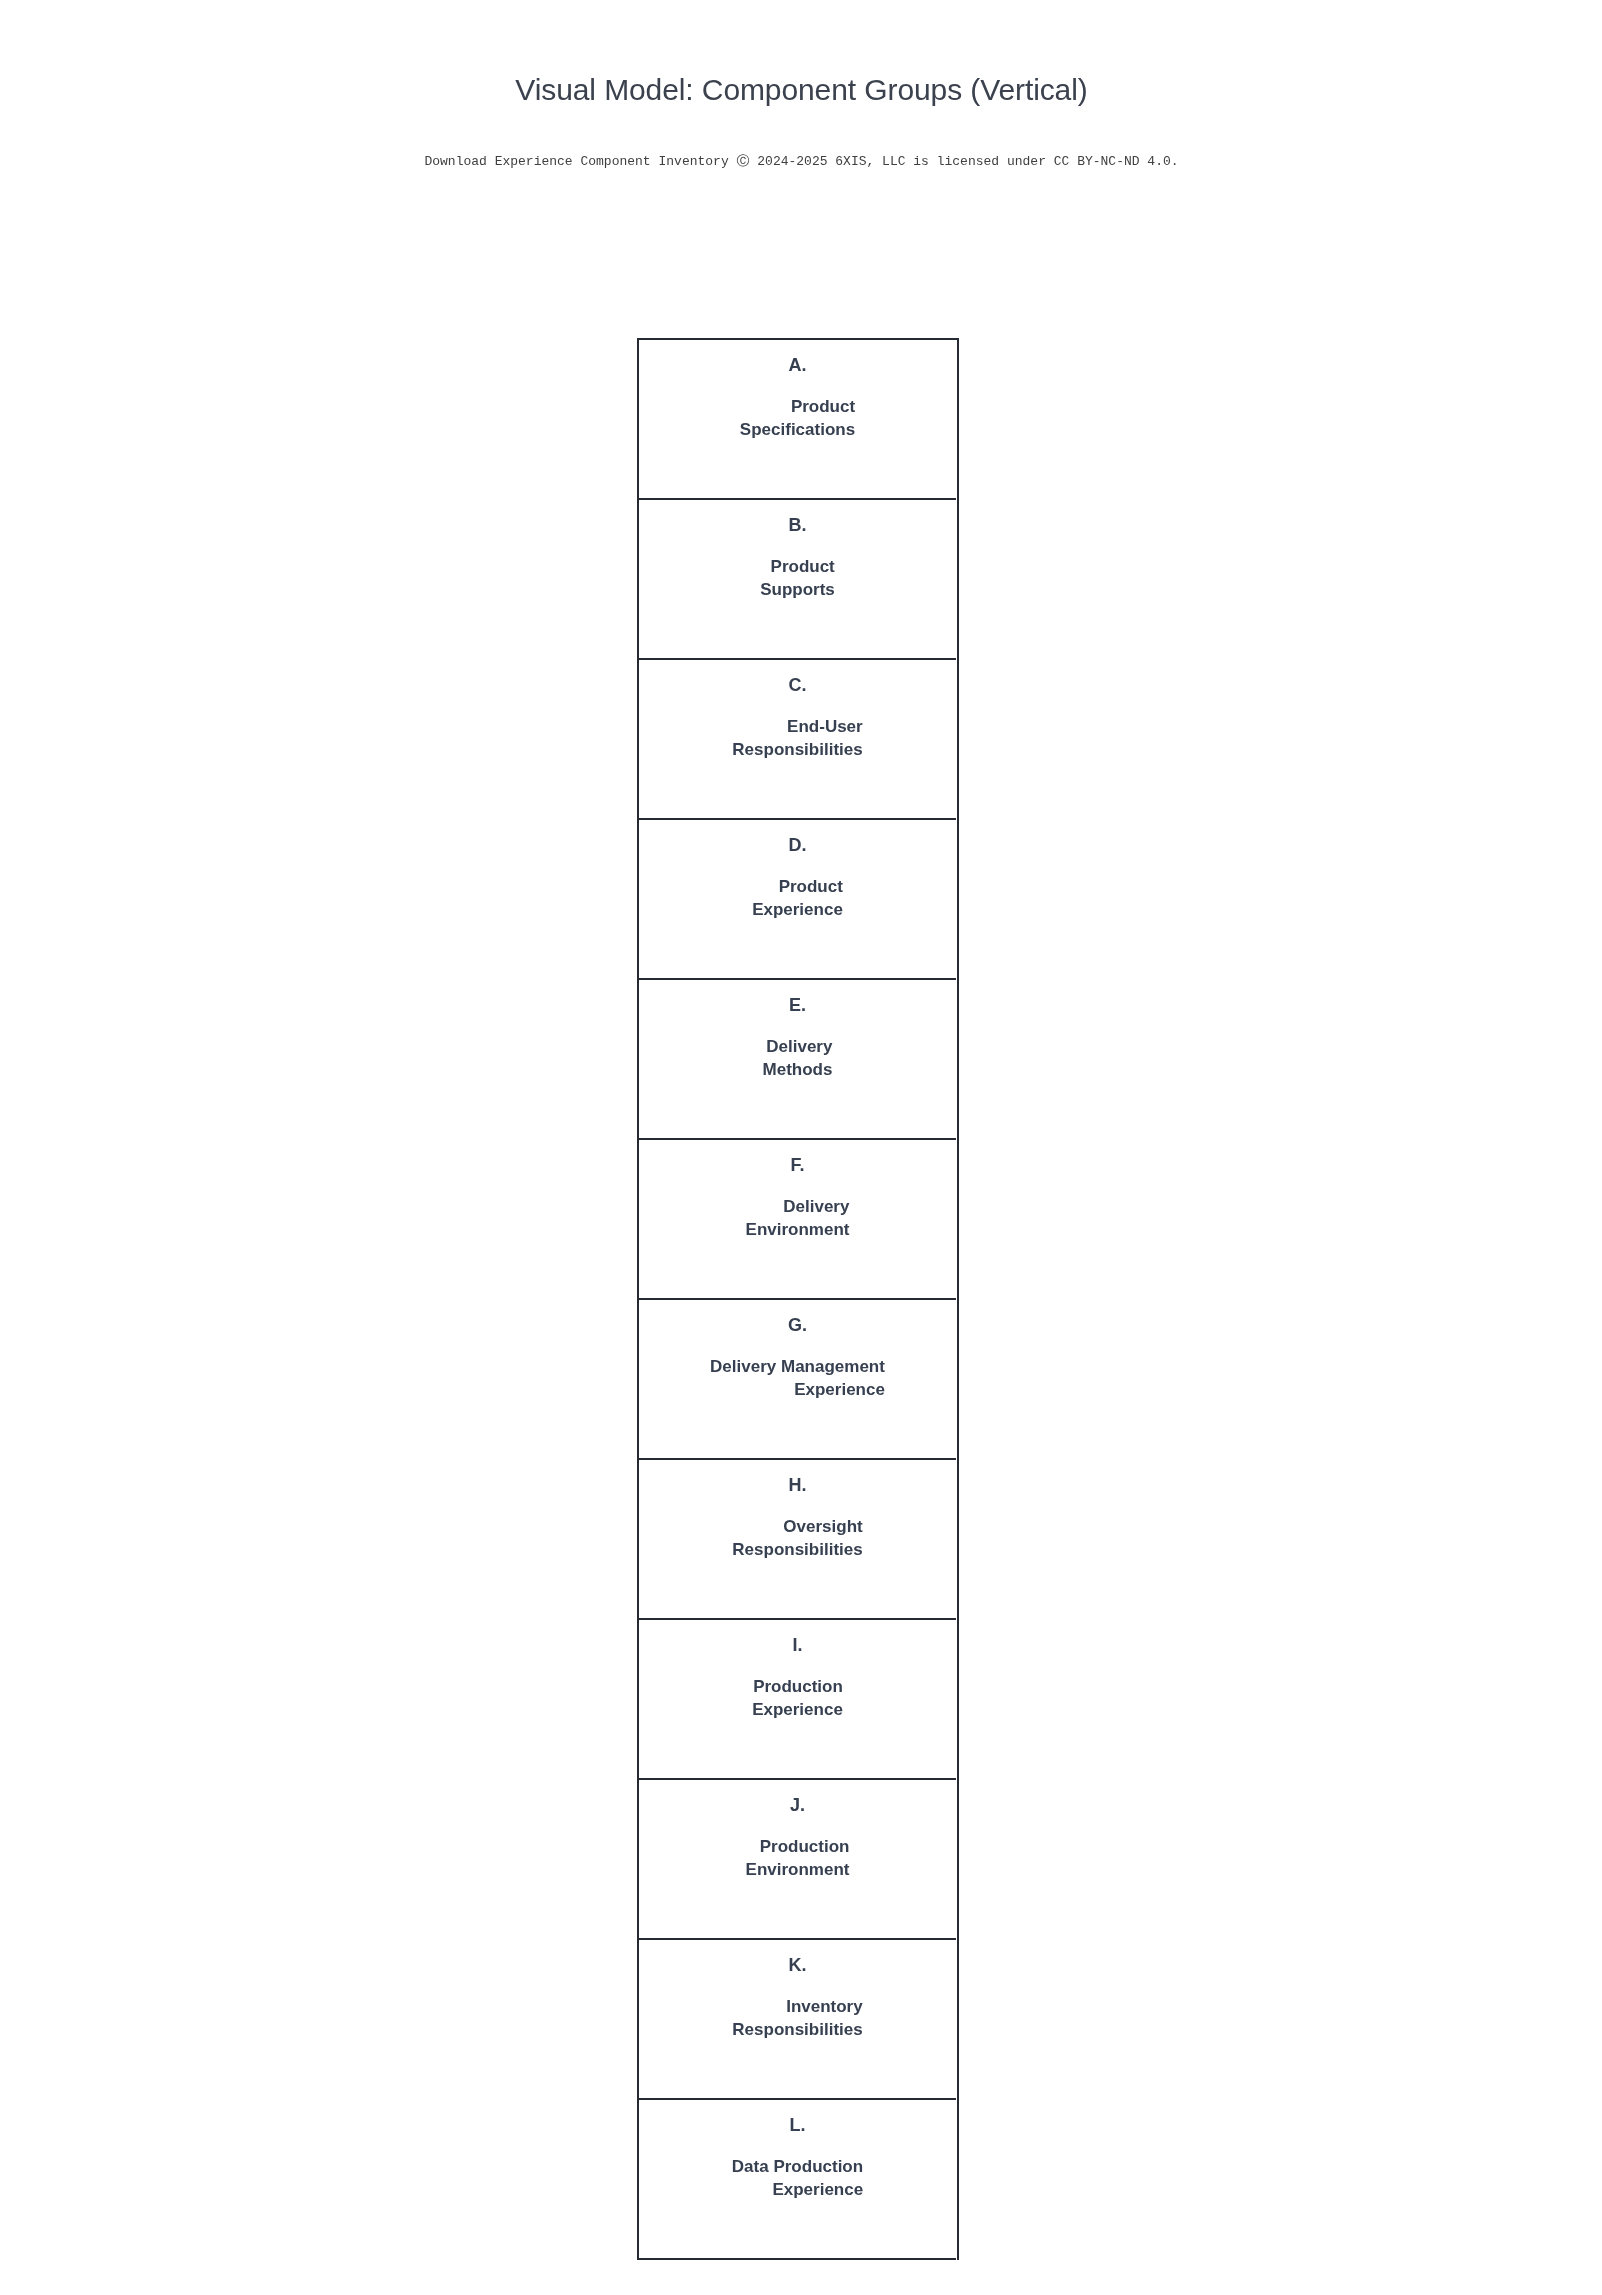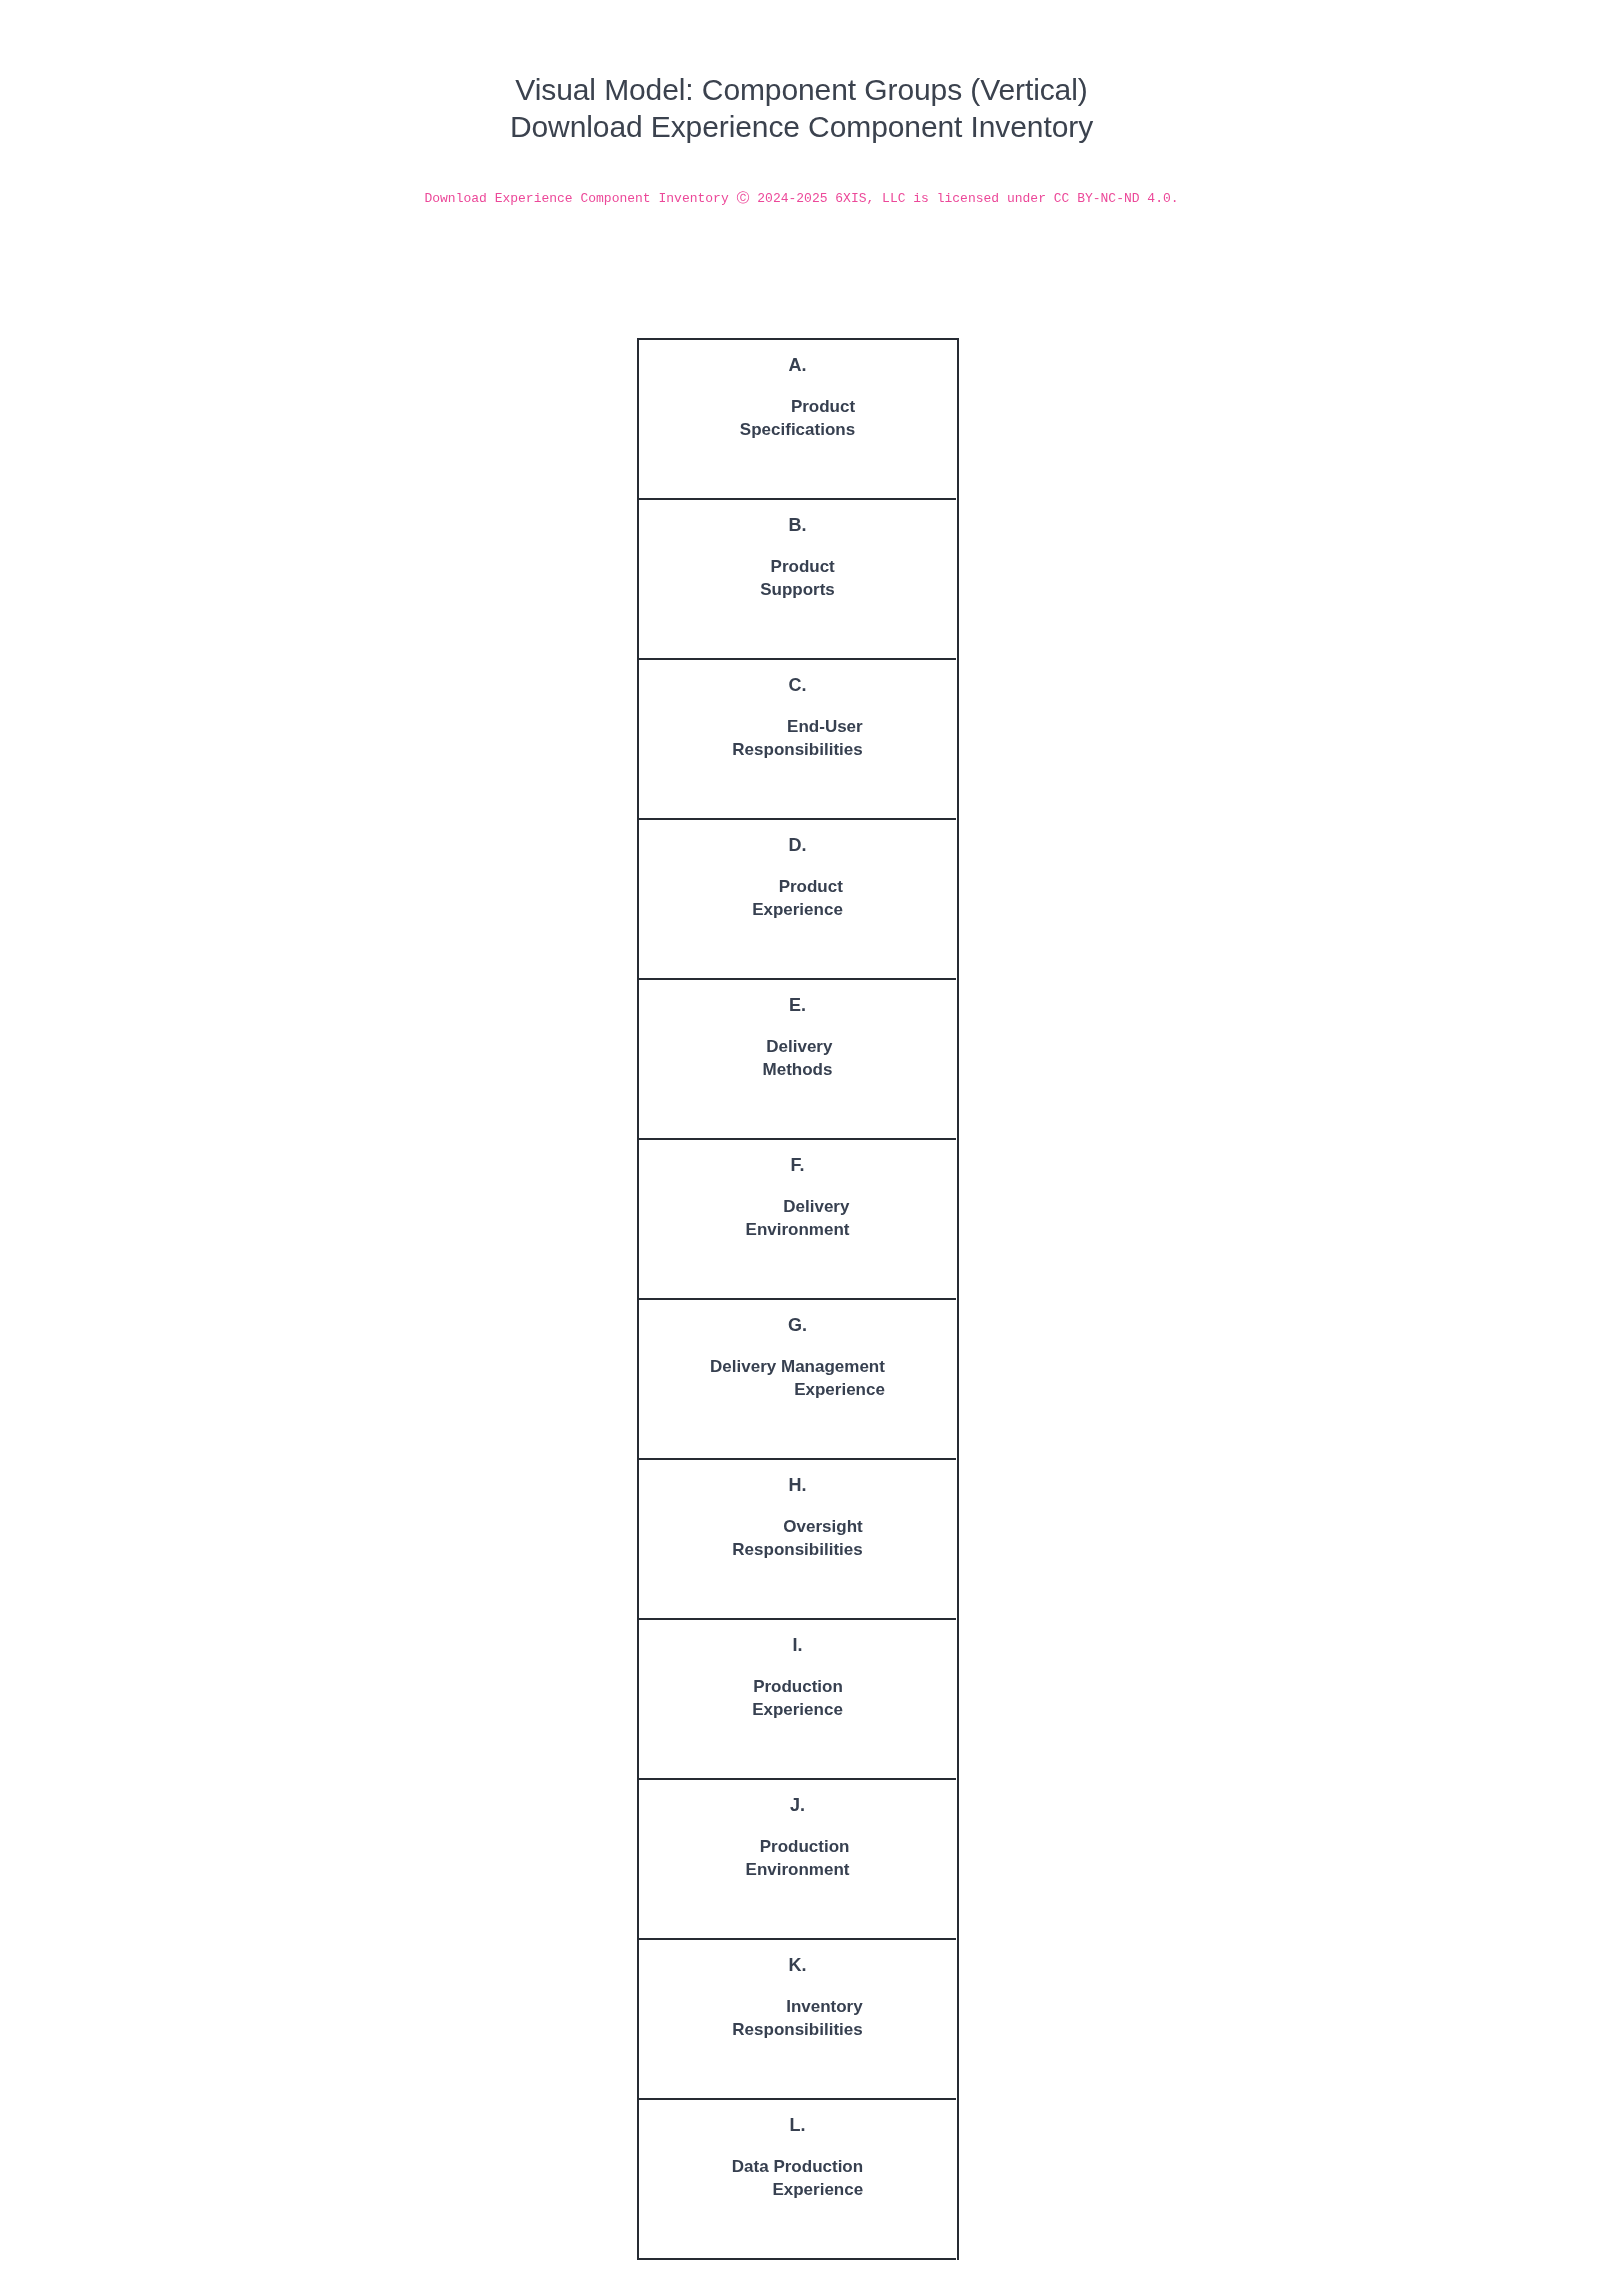--- a/index.html
+++ b/index.html
@@ -43,21 +43,21 @@
     letter-spacing: -0.1px;
   }
   .license-block {
     margin-top: 14px;
   }
   .license-line {
     display: block;
     font-family: "Liberation Mono", "DejaVu Sans Mono", monospace;
     font-size: 13px;
     line-height: 1.38;
-    color: #ec4899;
+    color: #404040;
     letter-spacing: 0px;
     white-space: pre;
     margin-top: 44px;
   }
 
   
   .diagram {
     position: absolute;
     left: 637px;
     top: 338px;
@@ -102,21 +102,20 @@
 </style>
 </head>
 <body>
 
 <div class="page">
 
   <div class="header">
 
     <div class="title-block">
       <span class="title-line">Visual Model: Component Groups (Vertical)</span>
-      <span class="title-line">Download Experience Component Inventory</span>
     </div>
 
     <div class="license-block">
       <span class="license-line">Download Experience Component Inventory Ⓒ 2024-2025 6XIS, LLC is licensed under CC BY-NC-ND 4.0.</span>
     </div>
 
   </div>
 
   <div class="diagram" id="diagram">
       <div class="group-box">

